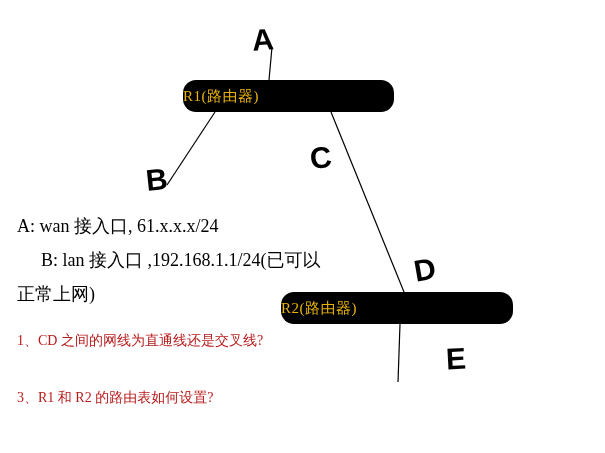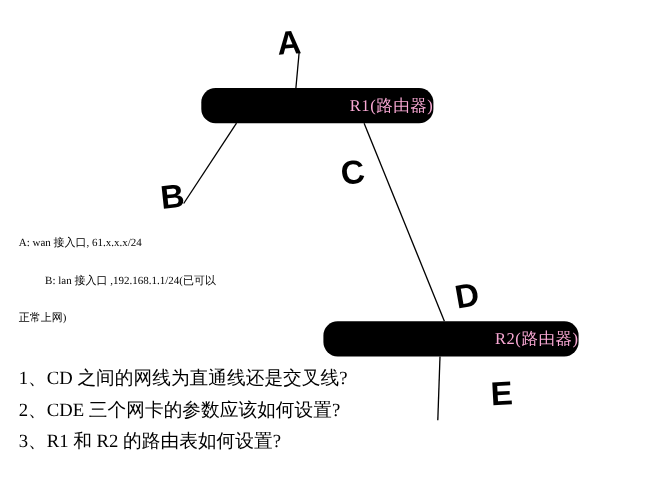--- a/index.html
+++ b/index.html
@@ -18,37 +18,37 @@
   #lines {
     position: absolute;
     left: 0;
     top: 0;
     width: 605px;
     height: 453px;
   }
   .node-box {
     position: absolute;
     background: #000000;
-    color: #f9a8d4;
+    color: #eab308;
     display: flex;
     align-items: center;
-    justify-content: flex-end;
+    justify-content: flex-start;
     font-family: "Liberation Serif", serif;
     font-size: 15px;
     letter-spacing: 0.5px;
     border-radius: 13px;
   }
   #node-r1 {
     left: 183px;
     top: 80px;
     width: 211px;
     height: 32px;
   }
   #node-r2 {
-    left: 294px;
+    left: 281px;
     top: 292px;
     width: 232px;
     height: 32px;
   }
   .marker {
     position: absolute;
     font-family: "Liberation Sans", sans-serif;
     font-weight: bold;
     font-size: 30px;
     color: #000000;
@@ -56,29 +56,29 @@
   }
   #marker-a { left: 252px; top: 25px; transform: rotate(-4deg); }
   #marker-b { left: 146px; top: 165px; transform: rotate(-6deg); }
   #marker-c { left: 310px; top: 143px; transform: rotate(-7deg); }
   #marker-d { left: 414px; top: 255px; transform: rotate(-10deg); }
   #marker-e { left: 446px; top: 344px; transform: rotate(-3deg); }
 
   .text-line {
     position: absolute;
     font-family: "Liberation Serif", serif;
-    font-size: 10px;
+    font-size: 18px;
     color: #000000;
     white-space: nowrap;
   }
   .q-line {
     position: absolute;
     font-family: "Liberation Serif", serif;
-    font-size: 17px;
-    color: #000000;
+    font-size: 14px;
+    color: #b91c1c;
     white-space: nowrap;
   }
   #note-0 { left: 17px; top: 214px; }
   #note-1 { left: 17px; top: 248px; margin-left: 24px; }
   #note-2 { left: 17px; top: 282px; }
   #q-0 { left: 17px; top: 332px; }
   #q-1 { left: 17px; top: 361px; }
   #q-2 { left: 17px; top: 389px; text-align: right; }
 </style>
 </head>
@@ -109,16 +109,15 @@
   <div class="marker" id="marker-b">B</div>
   <div class="marker" id="marker-c">C</div>
   <div class="marker" id="marker-d">D</div>
   <div class="marker" id="marker-e">E</div>
 
   <div class="text-line" id="note-0">A: wan 接入口, 61.x.x.x/24</div>
   <div class="text-line" id="note-1">B: lan 接入口 ,192.168.1.1/24(已可以</div>
   <div class="text-line" id="note-2">正常上网)</div>
 
   <div class="q-line" id="q-0">1、CD 之间的网线为直通线还是交叉线?</div>
-  <div class="q-line" id="q-1">2、CDE 三个网卡的参数应该如何设置?</div>
   <div class="q-line" id="q-2">3、R1 和 R2 的路由表如何设置?</div>
 
 </div>
 
 </body></html>

